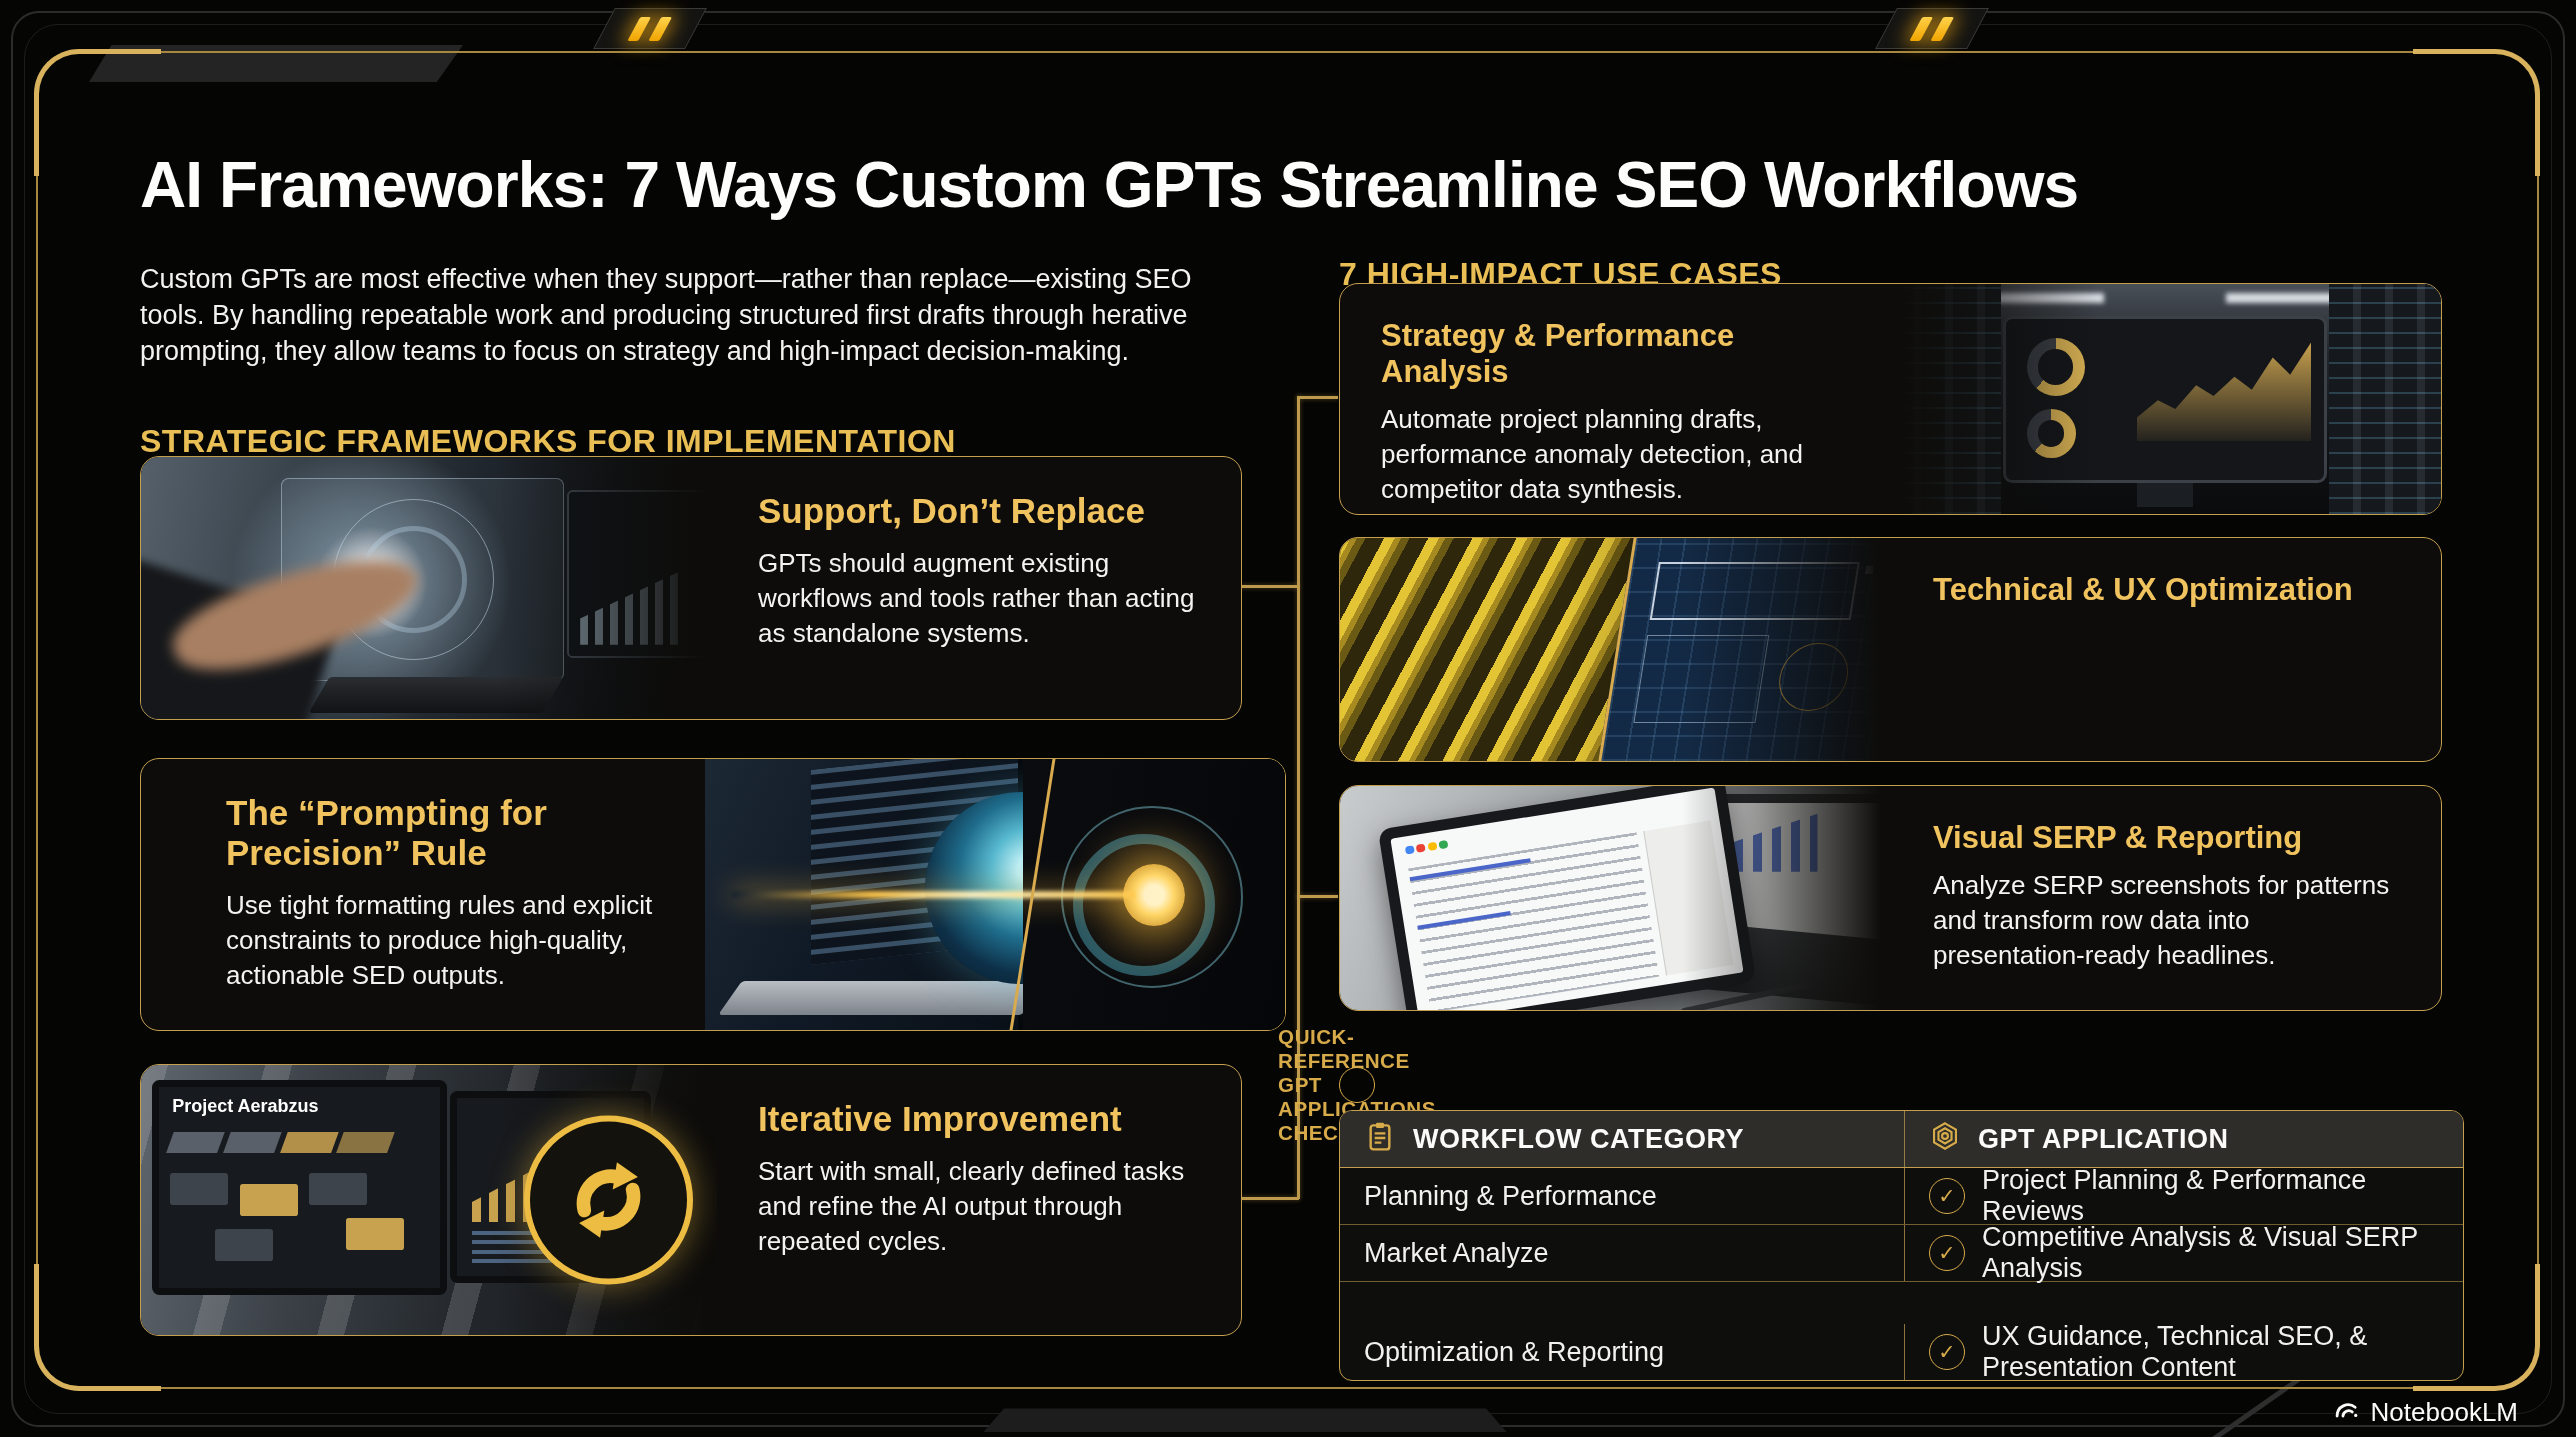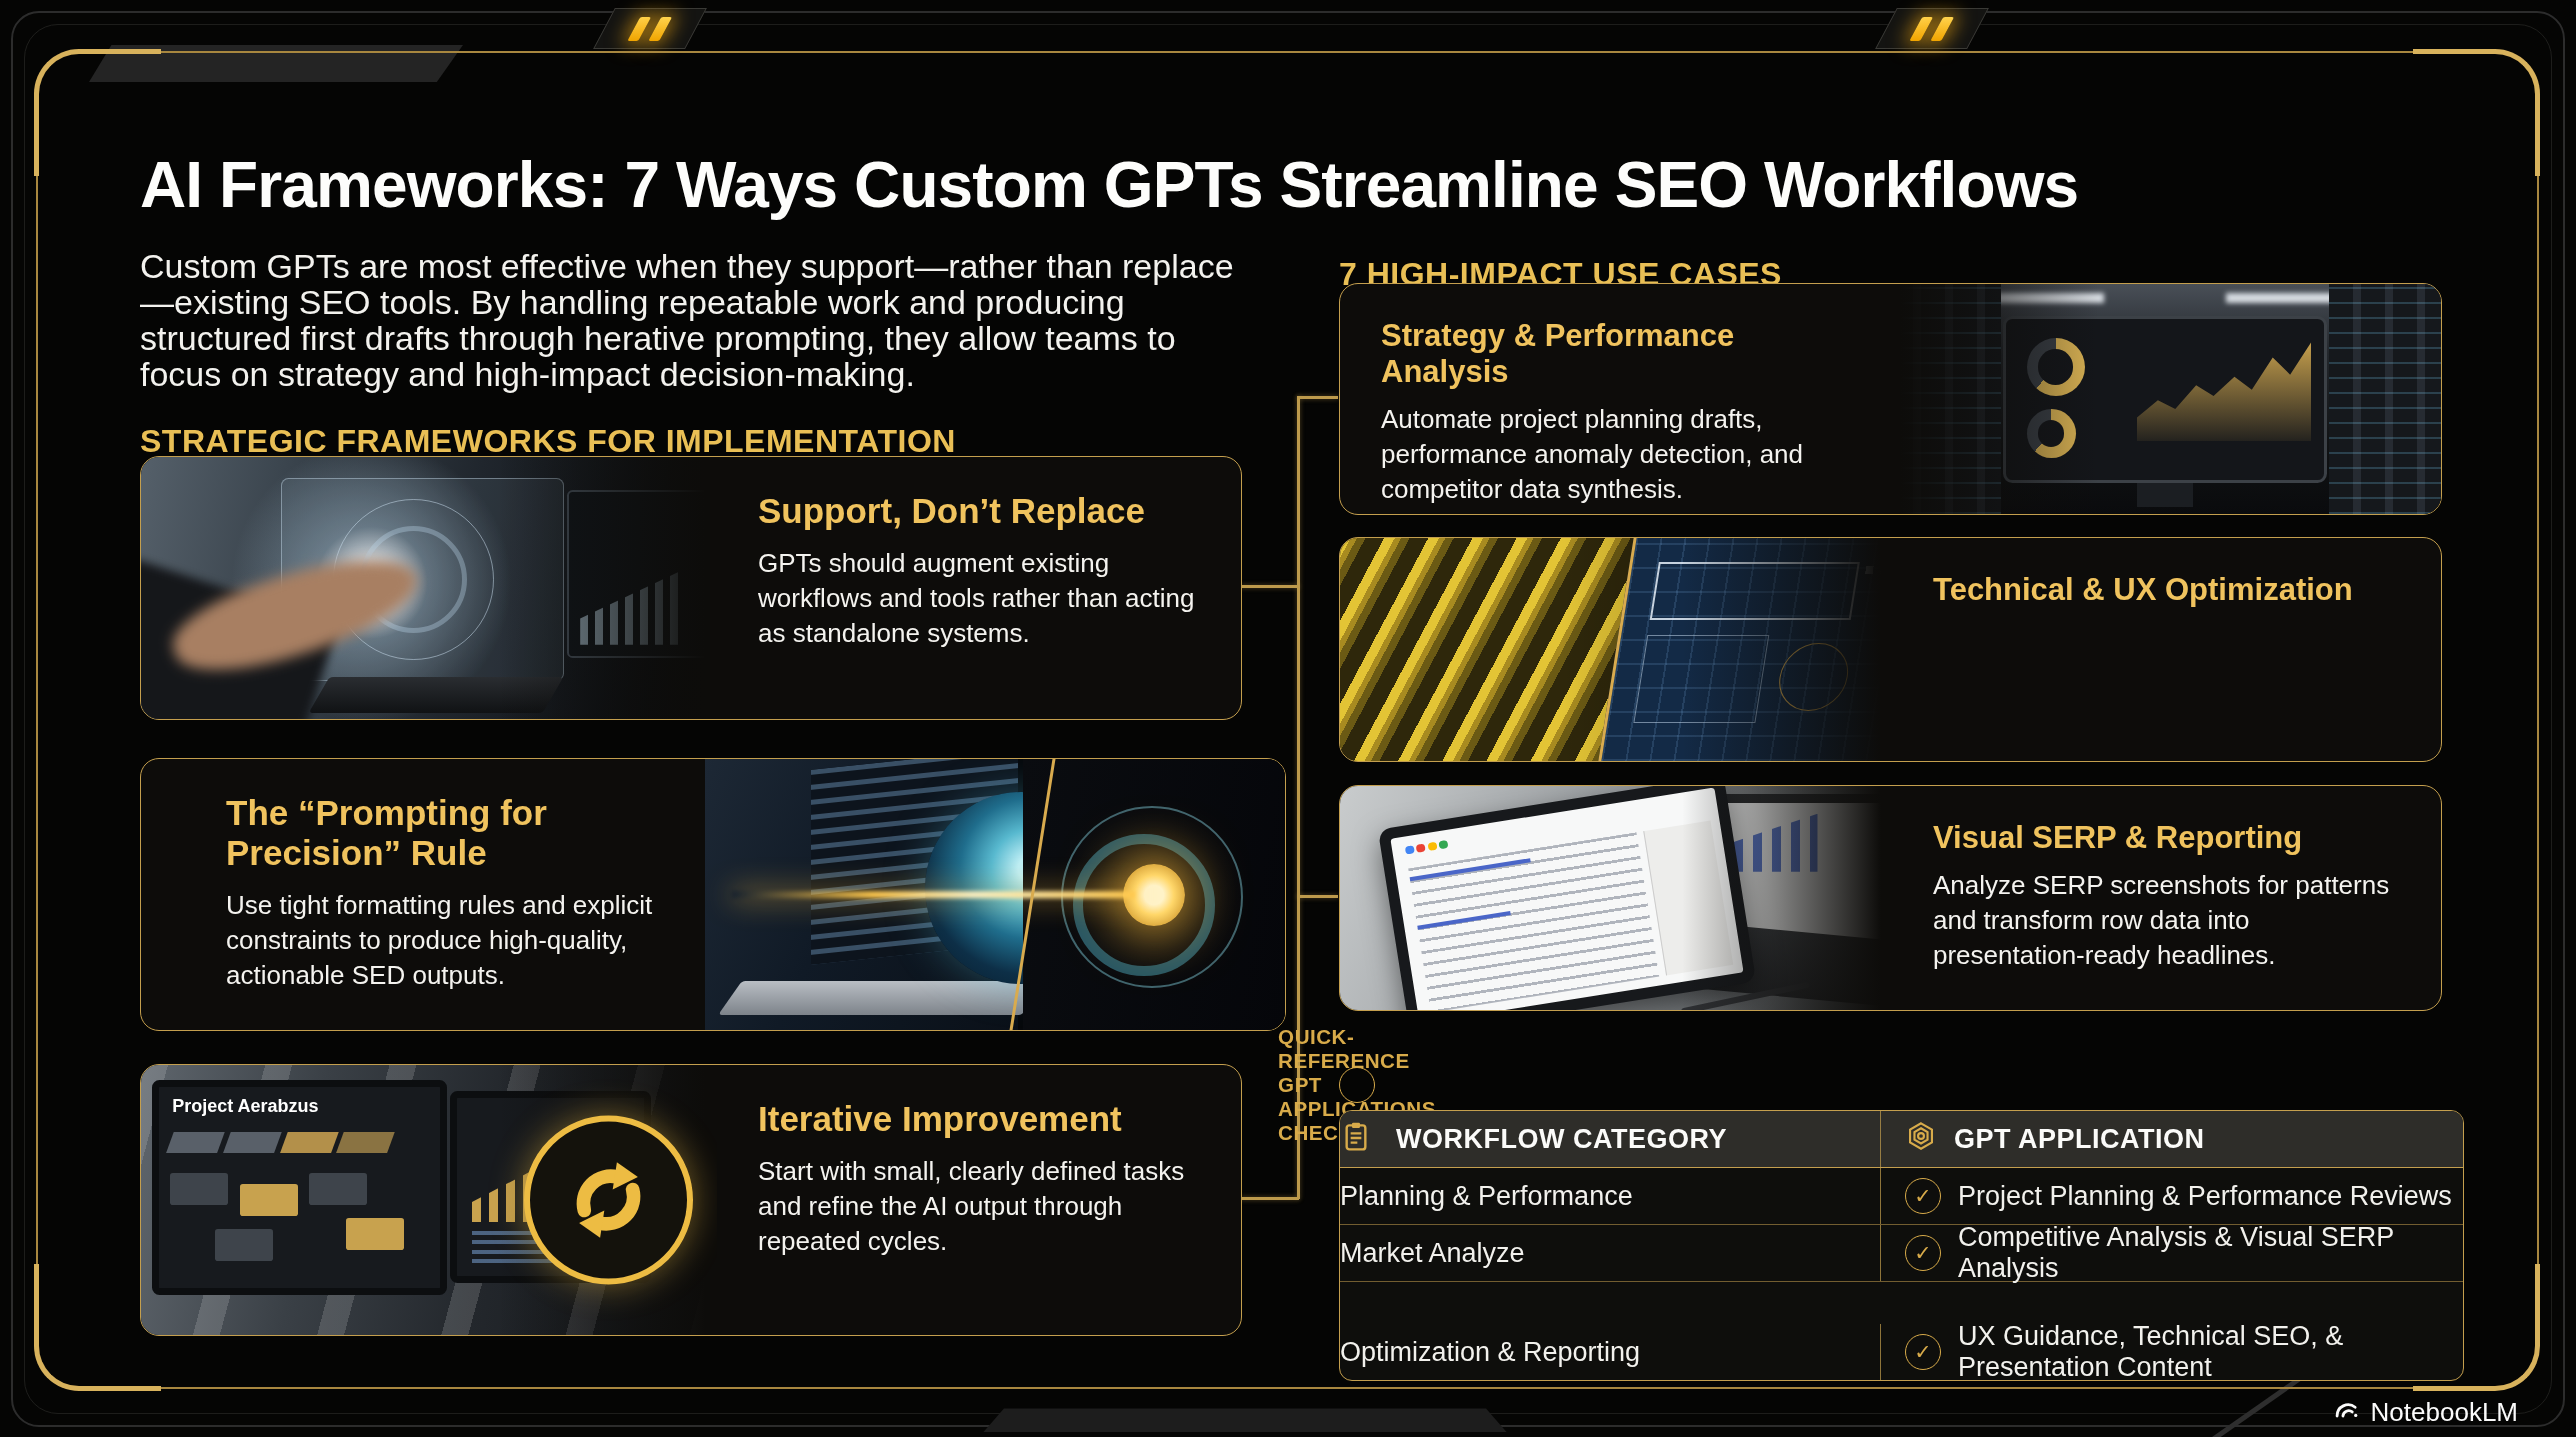--- a/index.html
+++ b/index.html
@@ -27,21 +27,21 @@
   .corner.tl{left:34px;top:49px;border-right:none;border-bottom:none;border-top-left-radius:45px;}
   .corner.tr{right:36px;top:49px;border-left:none;border-bottom:none;border-top-right-radius:45px;}
   .corner.bl{left:34px;bottom:47px;border-right:none;border-top:none;border-bottom-left-radius:45px;}
   .corner.br{right:36px;bottom:47px;border-left:none;border-top:none;border-bottom-right-radius:45px;}
 
   
   .conn{position:absolute;background:#bd9a4c;box-shadow:0 0 5.6px rgba(189,154,76,.45);}
 
   
   .title{position:absolute;left:140px;top:105px;font-size:64px;font-weight:700;color:#fdfdfb;letter-spacing:-0.9px;}
-  .intro{position:absolute;left:140px;top:214px;width:1123px;font-size:34px;line-height:36px;color:#f3f2ee;}
+  .intro{position:absolute;left:140px;top:234px;width:1123px;font-size:27px;line-height:36px;color:#f3f2ee;}
   .sec-head{position:absolute;font-size:32px;font-weight:700;color:#e9bf55;letter-spacing:0.5px;}
   .sec-head.left{left:140px;top:396px;}
   .sec-head.right{left:1339px;top:229px;}
   .sec-head.check{left:1339px;top:1050px;}
 
   
   .card{position:absolute;display:flex;background:#0d0c0a;border:1.9px solid #c49f4e;border-radius:19px;overflow:hidden;}
   .c1{left:140px;top:456px;width:1100px;height:262px;}
   .c2{left:140px;top:758px;width:1100px;height:271px;padding-left:44px;}
   .c3{left:140px;top:1064px;width:1100px;height:270px;justify-content:center;}
@@ -177,21 +177,21 @@
   .img-serp .pen{position:absolute;right:81px;bottom:9.4px;width:131px;height:5.6px;background:#2e3033;
      border-radius:2.8px;transform:rotate(-12deg);}
 
   
   .table{position:absolute;left:1339px;top:1110px;width:1123px;border:1.9px solid #c49f4e;border-radius:13px;overflow:hidden;
      background:#0e0e0c;}
   .t-head{display:flex;background:#2e2d29;border-bottom:1.9px solid #c49f4e;}
   .t-row{display:flex;border-bottom:1.9px solid rgba(196,159,78,.55);}
   .t-row:last-child{border-bottom:none;margin-top:42px;}
   .t-cell{display:flex;align-items:center;height:56px;font-size:27px;}
-  .t-cat{flex:0 0 540px;border-right:1.9px solid rgba(196,159,78,.7);gap:24px;}
+  .t-cat{flex:0 0 540px;padding-left:24px;border-right:1.9px solid rgba(196,159,78,.7);gap:17px;}
   .t-app{flex:1;padding-left:24px;gap:17px;}
   .t-head .t-cell{font-weight:700;color:#fbfbf9;letter-spacing:0.5px;}
   .check{flex:0 0 34px;width:34px;height:34px;border:1.9px solid #d8ab4a;border-radius:50%;color:#d8ab4a;
      display:flex;align-items:center;justify-content:center;font-size:20.6px;font-weight:700;}
 
   
   .brand{position:absolute;right:58px;top:1397px;display:flex;align-items:center;gap:9.4px;
      font-size:26px;color:#fbfbfb;font-weight:400;}
 </style>
 </head>

